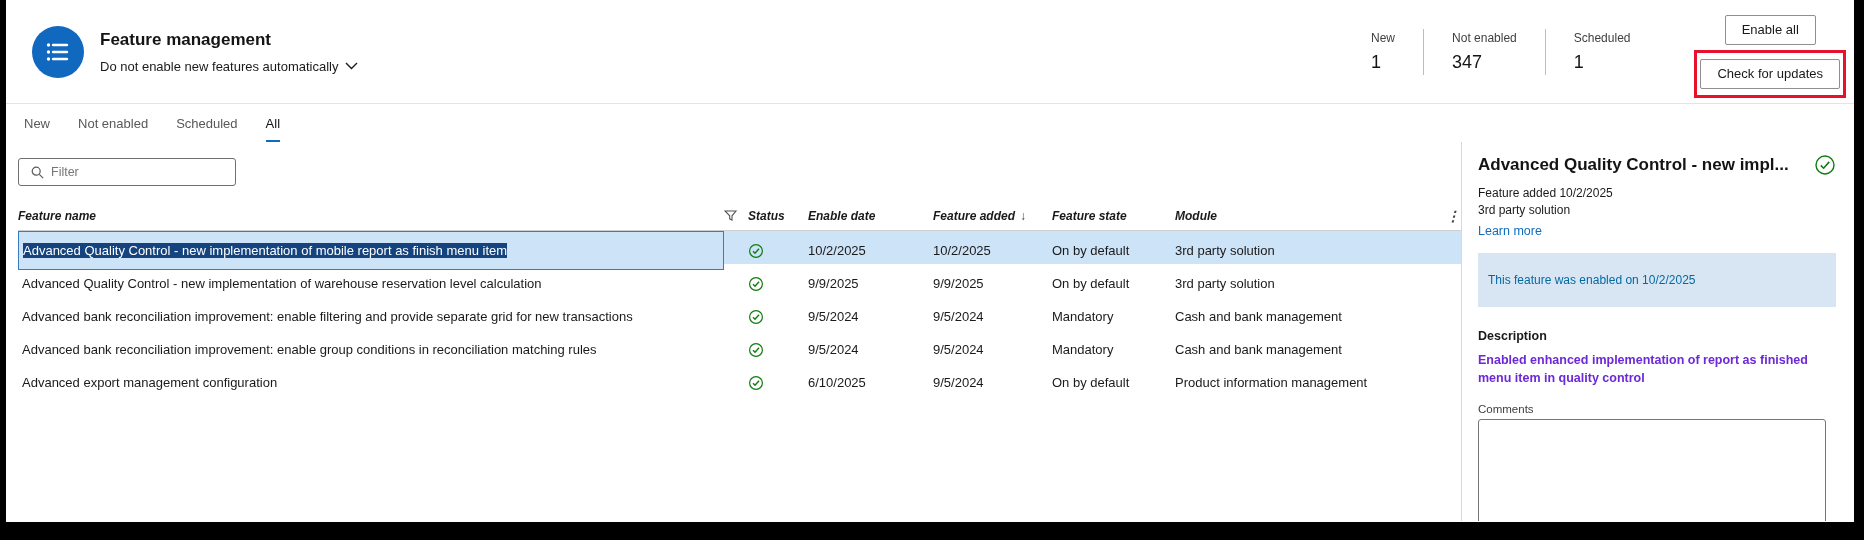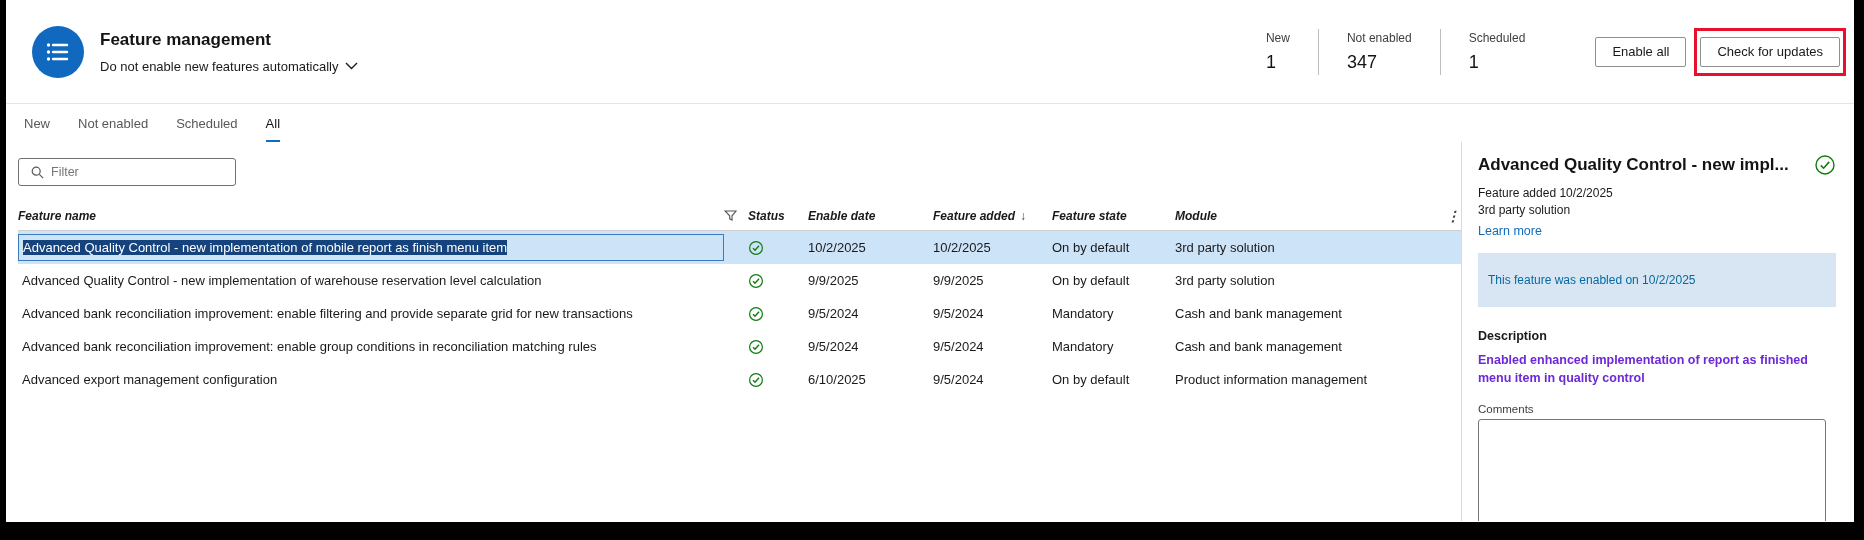--- a/index.html
+++ b/index.html
@@ -15,21 +15,21 @@
   .page-title { font-size:17px; font-weight:bold; color:#141414; }
   .subtitle-row { margin-top:9px; display:flex; align-items:center; gap:7px; font-size:13px; color:#1a1a1a; cursor:pointer; }
   .spacer { flex:1; }
 
   .stats { display:flex; align-items:center; margin-right:42px; }
   .stat { padding:0 28px; }
   .stat-label { font-size:12px; color:#404040; margin-bottom:7px; }
   .stat-value { font-size:18px; color:#141414; }
   .stat-divider { width:1px; height:46px; background:#bdbdbd; }
 
-  .head-buttons { display:flex; align-items:center; gap:14px; }
+  .head-buttons { display:flex; align-items:center; gap:14px;flex-direction:column; }
   .btn { height:30px; padding:0 16px; background:#fff; border:1px solid #8f8f8f; border-radius:2px; font-size:13px; font-family:inherit; color:#1a1a1a; cursor:pointer; white-space:nowrap; }
   .annot-wrap { position:relative; }
   .annot-box { position:absolute; left:-6px; top:-9px; right:-6px; bottom:-9px; border:3px solid #e8112d; pointer-events:none; }
 
   
   .tabs { display:flex; gap:28px; padding:12px 0 0 18px; height:38px; background:#fff; }
   .tab { font-size:13px; color:#585858; padding-bottom:7px; cursor:pointer; border-bottom:2.5px solid transparent; }
   .tab.active { color:#141414; border-bottom-color:#0f6cbd; }
 
   
@@ -45,21 +45,21 @@
 
   
   .grid { display:grid; grid-template-columns:706px 24px 60px 125px 119px 123px 261px 24px; align-items:center; }
   .thead { margin-top:22px; padding-bottom:6px; border-bottom:1px solid #cfcfcf; }
   .th { font-size:12px; font-weight:bold; color:#1a1a1a; white-space:nowrap; cursor:pointer; display:flex; align-items:center; gap:5px;font-style:italic; }
   .th.right-ell { justify-content:flex-end; color:#444; font-size:14px; }
   .sort-arrow { font-size:12px; color:#444; font-weight:normal; }
 
   .row { height:33px; font-size:13px; cursor:pointer; }
   .cell { white-space:nowrap; overflow:hidden; }
-  .cell-name { height:27px; display:flex; align-items:center; padding:0 4px; }
+  .cell-name { height:39px; display:flex; align-items:center; padding:0 4px; }
   .row.selected { background:#cde3f8; }
   .row.selected .cell-name { border:1px solid #3a7bc0; background:#cde3f8; }
   .row.selected .name-text { background:#15437e; color:#fff; }
   .status-cell { display:flex; align-items:center; }
 
   
   .detail-title-row { display:flex; align-items:center; gap:10px; }
   .detail-title { font-size:17px; font-weight:bold; color:#141414; flex:1; white-space:nowrap; overflow:hidden; }
   .detail-meta { margin-top:9px; font-size:12px; line-height:1.4; color:#1a1a1a; }
   .learn-more { margin-top:5px; font-size:12.5px; color:#0f6cbd; cursor:pointer; display:inline-block; }

